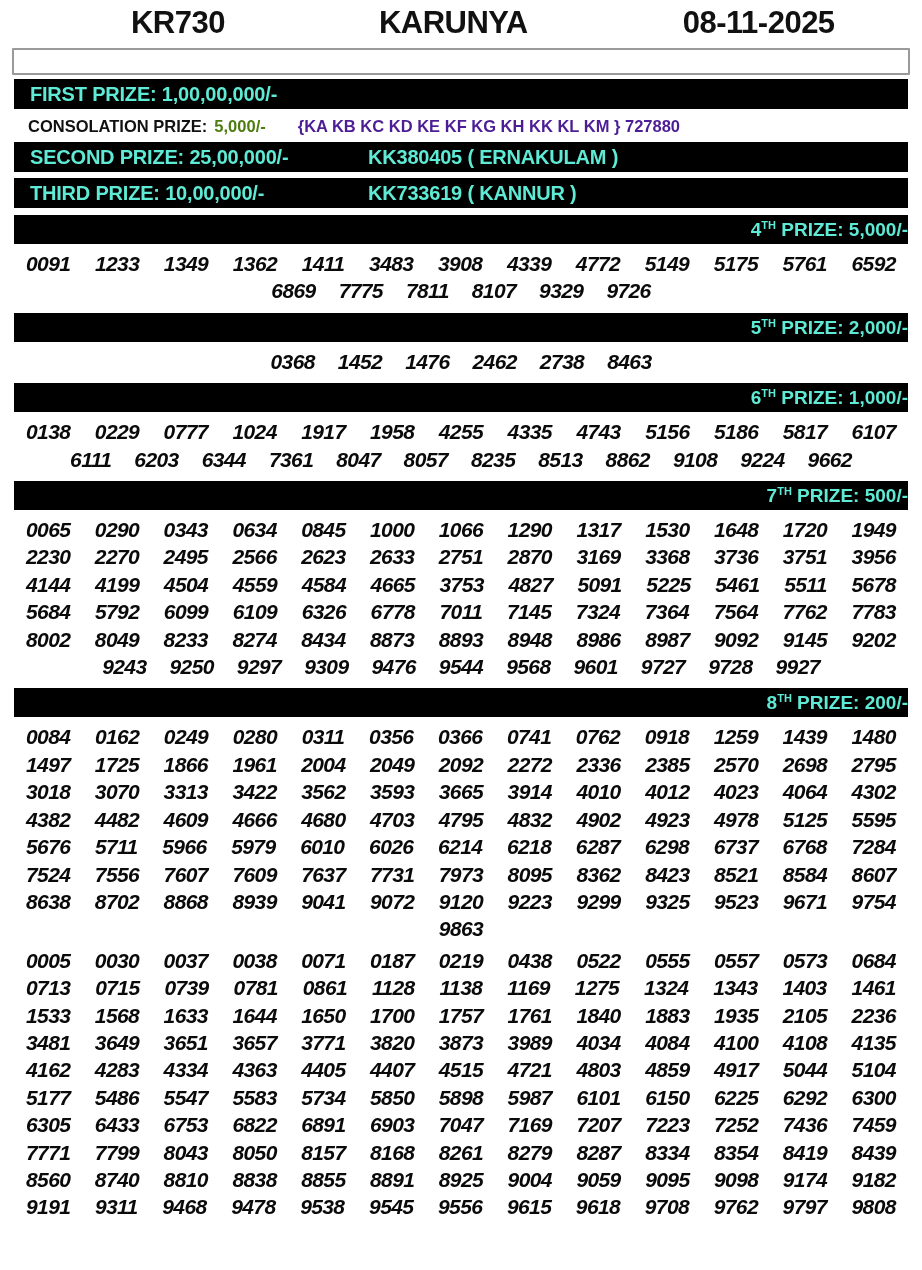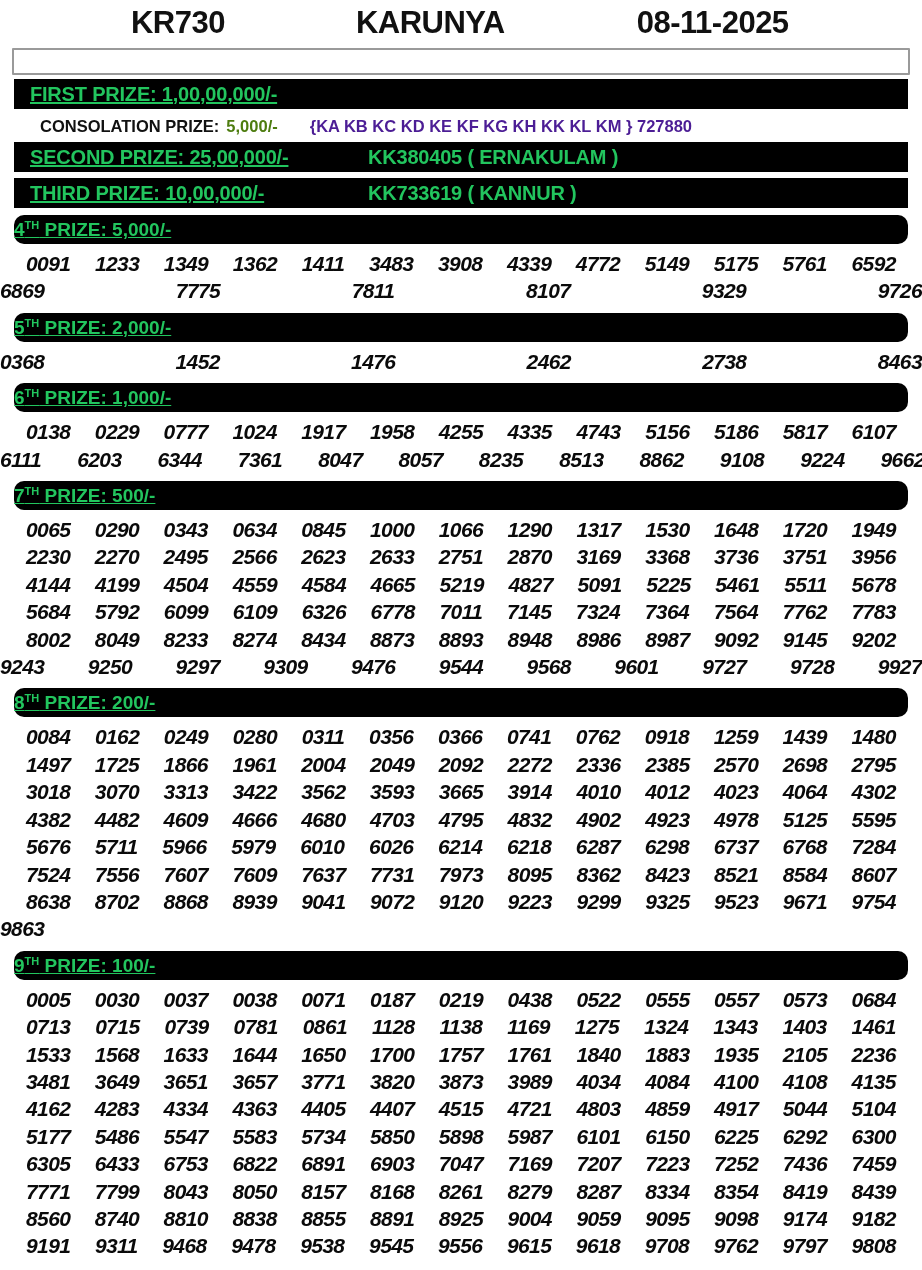--- a/index.html
+++ b/index.html
@@ -5,62 +5,61 @@
   html,body{margin:0;padding:0;background:#fff;}
   body{
     width:922px;height:1270px;overflow:hidden;
     font-family:"Liberation Sans",sans-serif;
     -webkit-font-smoothing:antialiased;
   }
   .page{padding-top:5px;}
   
   .hdr{
     display:grid;grid-template-columns:38.6% 16% 45.4%;
-    align-items:center;height:35px;margin-bottom:8px;
+    align-items:center;height:35px;margin-bottom:8px;gap:23px;
   }
   .hdr span{
     text-align:center;font-size:31px;font-weight:bold;color:#111;
     letter-spacing:-0.5px;white-space:nowrap;
   }
   
   .topbox{
     margin:3px 12px 4px 12px;height:23px;background:#fff;
     border:2px solid #9a9a9a;border-radius:1px;
   }
   
   .bar{
-    background:#000;color:#22c55e;font-weight:bold;
+    background:#000;color:#5eead4;font-weight:bold;
     margin:0 14px;height:30px;line-height:30px;
     white-space:nowrap;
-    text-decoration:underline;
   }
   .bar.left{
     position:relative;padding-left:16px;font-size:20px;
     letter-spacing:-0.2px;margin-top:4px;margin-bottom:6px;
   }
   .bar.left .ticket{position:absolute;left:354px;top:0;}
   .bar.section{
-    text-align:left;font-size:19px;height:29px;line-height:29px;
-    margin-top:7px;margin-bottom:3px;border-radius:10px;
+    text-align:right;font-size:19px;height:29px;line-height:29px;
+    margin-top:7px;margin-bottom:3px;
   }
   .bar.section sup{font-size:11px;line-height:0;}
   
   .consolation{
     display:flex;align-items:baseline;
-    padding-left:40px;height:22px;line-height:22px;
+    padding-left:28px;height:22px;line-height:22px;
     font-size:16.5px;font-weight:bold;color:#111;
     margin-bottom:5px;white-space:nowrap;
   }
   .consolation .amount{margin-left:7px;}
   .consolation .series{margin-left:32px;color:#4c1d95;}
   
   .rows{padding:3px 0 1px 0;font-style:italic;}
   .num-row{line-height:27.4px;display:flex;}
   .num-row.full{justify-content:space-between;padding:0 26px;}
-  .num-row.partial{justify-content:space-between;gap:36px;}
+  .num-row.partial{justify-content:center;gap:23px;}
   .num{
     font-size:21px;font-weight:bold;color:#0a0a0a;
     letter-spacing:-0.6px;
   }
 </style>
 </head>
 <body>
 
 <div class="page">
 
@@ -194,21 +193,21 @@
           <span class="num">3751</span>
           <span class="num">3956</span>
         </div>
         <div class="num-row full">
           <span class="num">4144</span>
           <span class="num">4199</span>
           <span class="num">4504</span>
           <span class="num">4559</span>
           <span class="num">4584</span>
           <span class="num">4665</span>
-          <span class="num">5219</span>
+          <span class="num">3753</span>
           <span class="num">4827</span>
           <span class="num">5091</span>
           <span class="num">5225</span>
           <span class="num">5461</span>
           <span class="num">5511</span>
           <span class="num">5678</span>
         </div>
         <div class="num-row full">
           <span class="num">5684</span>
           <span class="num">5792</span>
@@ -357,21 +356,20 @@
           <span class="num">9299</span>
           <span class="num">9325</span>
           <span class="num">9523</span>
           <span class="num">9671</span>
           <span class="num">9754</span>
         </div>
         <div class="num-row partial">
           <span class="num">9863</span>
         </div>
       </div>
-      <div class="bar section"><span><span>9</span><sup>TH</sup><span> PRIZE: 100/-</span></span></div>
       <div class="rows">
         <div class="num-row full">
           <span class="num">0005</span>
           <span class="num">0030</span>
           <span class="num">0037</span>
           <span class="num">0038</span>
           <span class="num">0071</span>
           <span class="num">0187</span>
           <span class="num">0219</span>
           <span class="num">0438</span>

